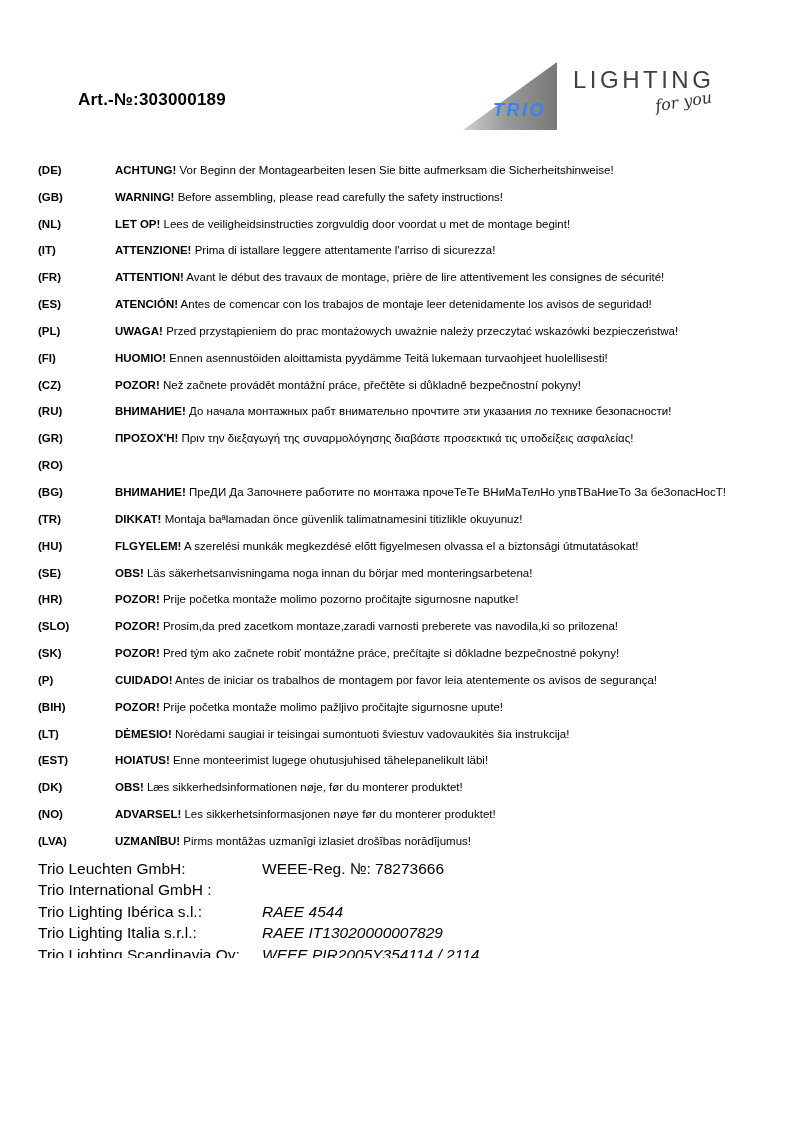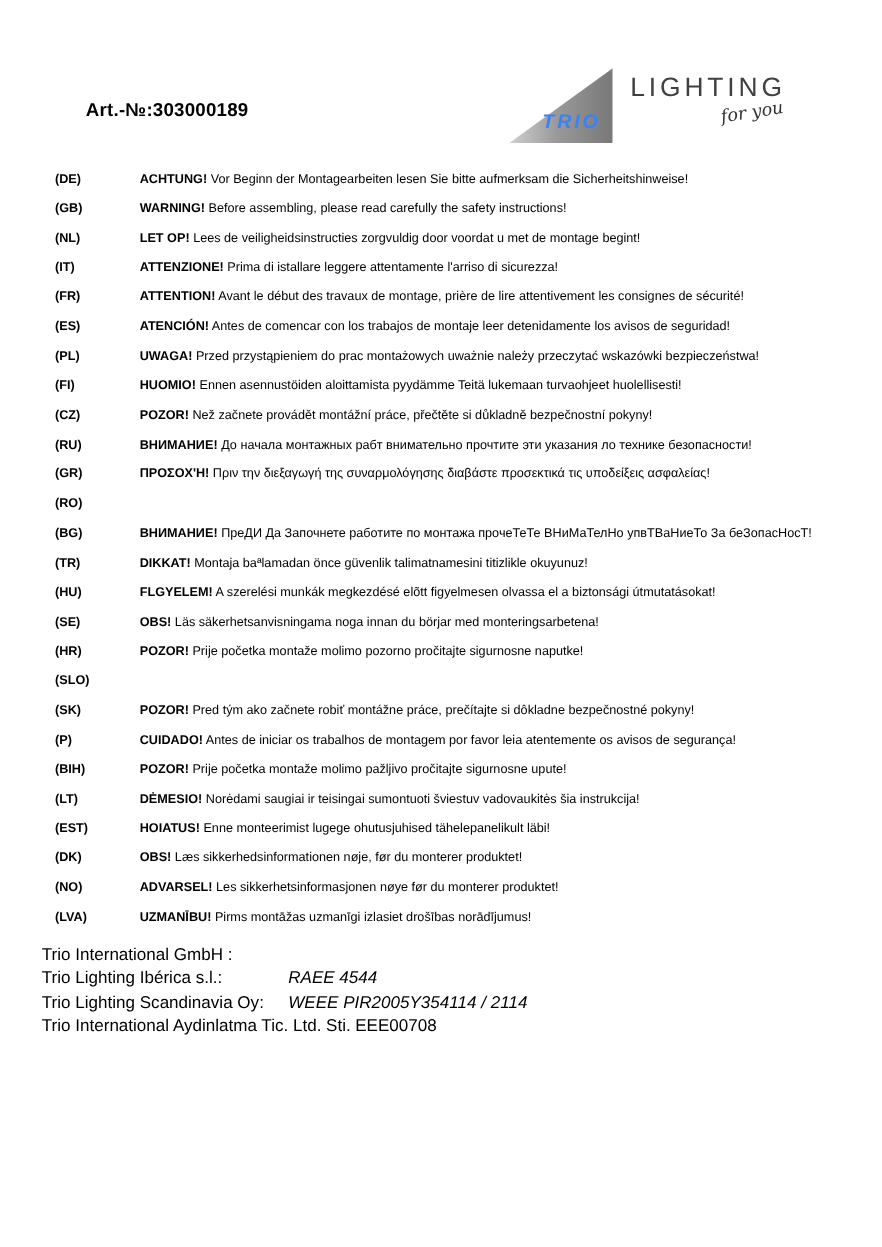--- a/index.html
+++ b/index.html
@@ -15,21 +15,21 @@
   .logo .tri { position:absolute; left:0; top:2px; }
   .trio-text { position:absolute; left:30px; top:42px; color:#3b82f6; font-weight:bold; font-style:italic;
                font-size:18px; letter-spacing:2.5px; }
   .lighting { position:absolute; left:110px; top:8px; font-size:24px; letter-spacing:3.5px;
               color:#404040; font-weight:400; }
   .foryou { position:absolute; left:192px; top:34px; font-family:"DejaVu Serif","Liberation Serif",serif;
             font-style:italic; font-size:16px; color:#333; transform:rotate(-9deg); }
 
   
   .warnings { position:absolute; left:38px; top:150px; width:750px; }
-  .wrow { height:26.85px; display:flex; align-items:center;margin-left:12px; }
+  .wrow { height:26.85px; display:flex; align-items:flex-end; }
   .wcode { width:77px; flex:none; font-weight:bold; font-size:11.5px; line-height:13px; }
   .wtext { font-size:11.5px; line-height:13px; white-space:nowrap; }
   .wtext b { font-weight:bold; }
 
   
   .footer { position:absolute; left:38px; top:858px; font-size:15.5px; line-height:21.4px; }
   .frow { display:flex; gap:4px; }
   .fname { min-width:220px; }
   .fvalue.it { font-style:italic; }
   .fvalue.indent { }
@@ -123,20 +123,21 @@
     <div class="wrow">
         <span class="wcode">(SE)</span>
         <p class="wtext"><b>OBS!</b> <span>Läs säkerhetsanvisningama noga innan du börjar med monteringsarbetena!</span></p>
       </div>
     <div class="wrow">
         <span class="wcode">(HR)</span>
         <p class="wtext"><b>POZOR!</b> <span>Prije početka montaže molimo pozorno pročitajte sigurnosne naputke!</span></p>
       </div>
     <div class="wrow">
         <span class="wcode">(SLO)</span>
+        <p class="wtext"><b>POZOR!</b> <span>Prosim,da pred zacetkom montaze,zaradi varnosti preberete vas navodila,ki so prilozena!</span></p>
       </div>
     <div class="wrow">
         <span class="wcode">(SK)</span>
         <p class="wtext"><b>POZOR!</b> <span>Pred tým ako začnete robiť montážne práce, prečítajte si dôkladne bezpečnostné pokyny!</span></p>
       </div>
     <div class="wrow">
         <span class="wcode">(P)</span>
         <p class="wtext"><b>CUIDADO!</b> <span>Antes de iniciar os trabalhos de montagem por favor leia atentemente os avisos de segurança!</span></p>
       </div>
     <div class="wrow">
@@ -160,26 +161,34 @@
         <p class="wtext"><b>ADVARSEL!</b> <span>Les sikkerhetsinformasjonen nøye før du monterer produktet!</span></p>
       </div>
     <div class="wrow">
         <span class="wcode">(LVA)</span>
         <p class="wtext"><b>UZMANĪBU!</b> <span>Pirms montāžas uzmanīgi izlasiet drošības norādījumus!</span></p>
       </div>
   </div>
 
   <div class="footer">
     <div class="frow">
+        <span class="fname">Trio Leuchten GmbH:</span>
+        <span class="fvalue">WEEE-Reg. №: 78273666</span>
+      </div>
+    <div class="frow">
         <span class="fname">Trio International GmbH :</span>
         <span class="fvalue"></span>
       </div>
     <div class="frow">
         <span class="fname">Trio Lighting Ibérica s.l.:</span>
         <span class="fvalue it">RAEE 4544</span>
+      </div>
+    <div class="frow">
+        <span class="fname">Trio Lighting Italia s.r.l.:</span>
+        <span class="fvalue it">RAEE IT13020000007829</span>
       </div>
     <div class="frow">
         <span class="fname">Trio Lighting Scandinavia Oy:</span>
         <span class="fvalue it indent">WEEE PIR2005Y354114 / 2114</span>
       </div>
     <div class="frow">
         <span class="fname">Trio International Aydinlatma Tic. Ltd. Sti.</span>
         <span class="fvalue">EEE00708</span>
       </div>
   </div>

